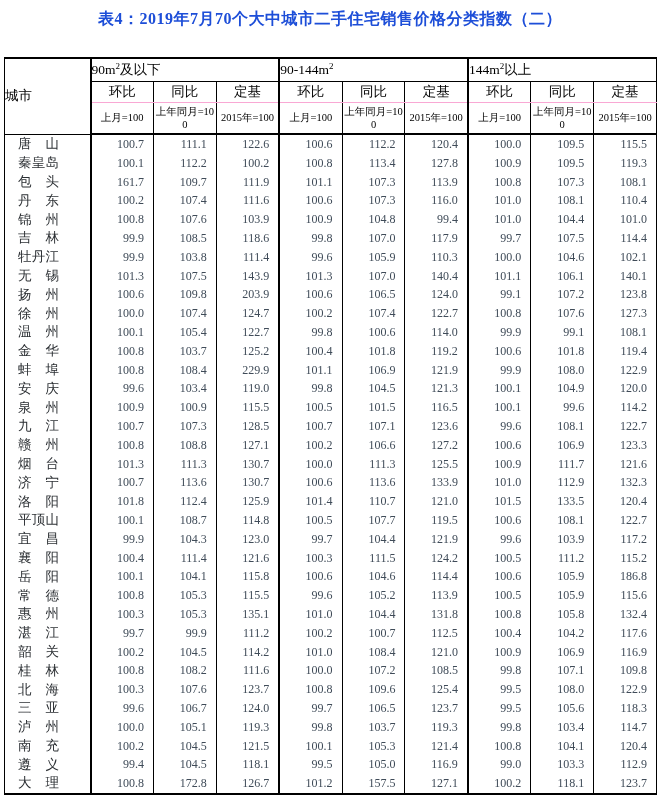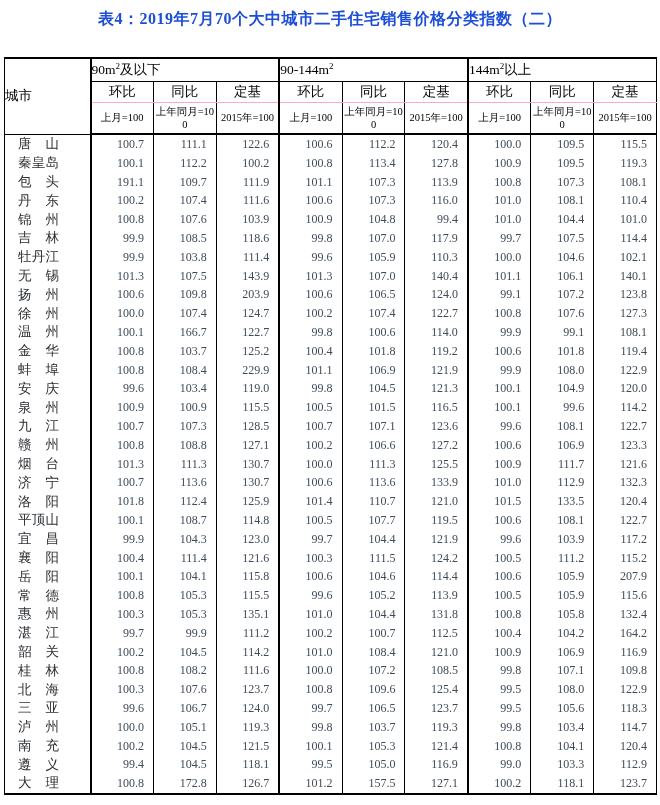--- a/index.html
+++ b/index.html
@@ -109,21 +109,21 @@
             <td class="num">127.8</td>
             <td class="num grp">100.9</td>
             <td class="num">109.5</td>
             <td class="num">119.3</td>
           </tr>
           <tr>
             <td class="city"><span class="city-inner">
                 <span>包</span>
                 <span>头</span>
               </span></td>
-            <td class="num grp">191.1</td>
+            <td class="num grp">161.7</td>
             <td class="num">109.7</td>
             <td class="num">111.9</td>
             <td class="num grp">101.1</td>
             <td class="num">107.3</td>
             <td class="num">113.9</td>
             <td class="num grp">100.8</td>
             <td class="num">107.3</td>
             <td class="num">108.1</td>
           </tr>
           <tr>
@@ -231,21 +231,21 @@
             <td class="num grp">100.8</td>
             <td class="num">107.6</td>
             <td class="num">127.3</td>
           </tr>
           <tr>
             <td class="city"><span class="city-inner">
                 <span>温</span>
                 <span>州</span>
               </span></td>
             <td class="num grp">100.1</td>
-            <td class="num">166.7</td>
+            <td class="num">105.4</td>
             <td class="num">122.7</td>
             <td class="num grp">99.8</td>
             <td class="num">100.6</td>
             <td class="num">114.0</td>
             <td class="num grp">99.9</td>
             <td class="num">99.1</td>
             <td class="num">108.1</td>
           </tr>
           <tr>
             <td class="city"><span class="city-inner">
@@ -434,21 +434,21 @@
                 <span>阳</span>
               </span></td>
             <td class="num grp">100.1</td>
             <td class="num">104.1</td>
             <td class="num">115.8</td>
             <td class="num grp">100.6</td>
             <td class="num">104.6</td>
             <td class="num">114.4</td>
             <td class="num grp">100.6</td>
             <td class="num">105.9</td>
-            <td class="num">207.9</td>
+            <td class="num">186.8</td>
           </tr>
           <tr>
             <td class="city"><span class="city-inner">
                 <span>常</span>
                 <span>德</span>
               </span></td>
             <td class="num grp">100.8</td>
             <td class="num">105.3</td>
             <td class="num">115.5</td>
             <td class="num grp">99.6</td>
@@ -479,21 +479,21 @@
                 <span>江</span>
               </span></td>
             <td class="num grp">99.7</td>
             <td class="num">99.9</td>
             <td class="num">111.2</td>
             <td class="num grp">100.2</td>
             <td class="num">100.7</td>
             <td class="num">112.5</td>
             <td class="num grp">100.4</td>
             <td class="num">104.2</td>
-            <td class="num">164.2</td>
+            <td class="num">117.6</td>
           </tr>
           <tr>
             <td class="city"><span class="city-inner">
                 <span>韶</span>
                 <span>关</span>
               </span></td>
             <td class="num grp">100.2</td>
             <td class="num">104.5</td>
             <td class="num">114.2</td>
             <td class="num grp">101.0</td>

